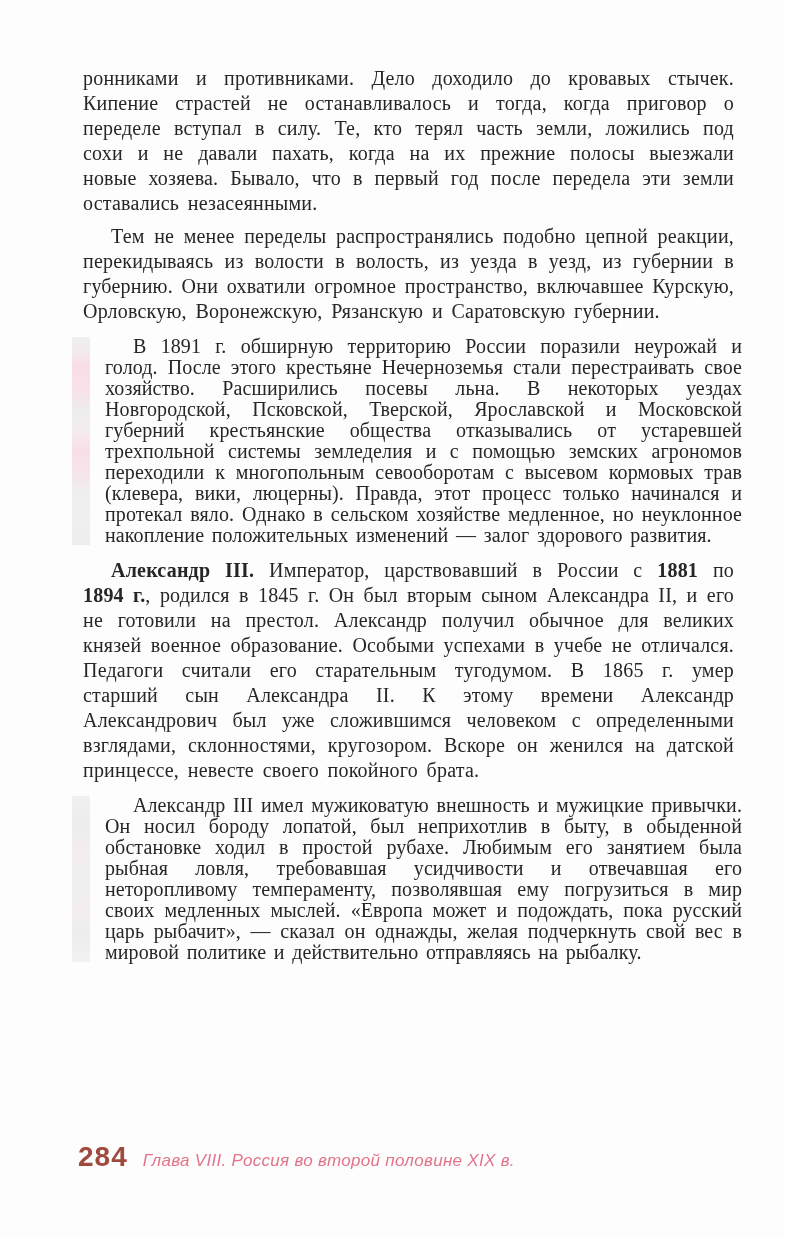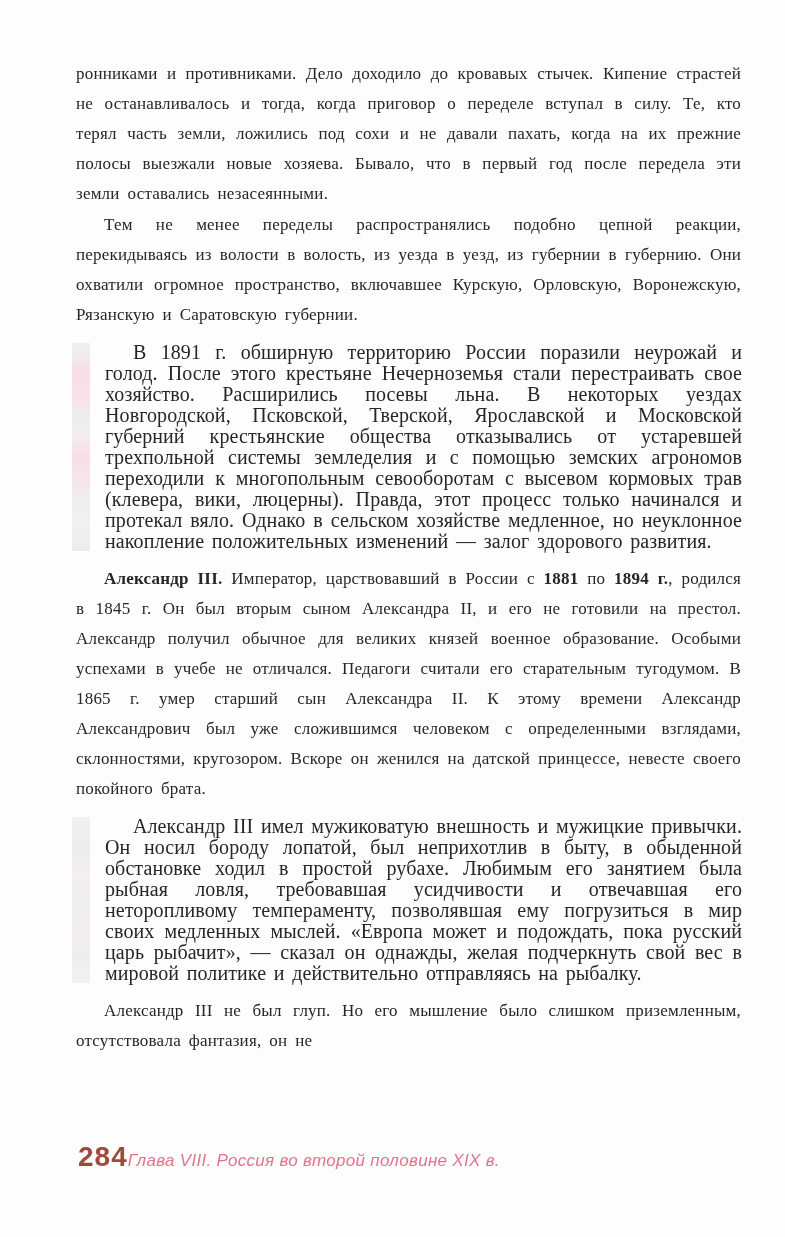--- a/index.html
+++ b/index.html
@@ -12,23 +12,23 @@
     color: #262626;
     overflow: hidden;
   }
   .text-column {
     position: absolute;
     left: 75px;
     top: 58px;
     width: 667px;
   }
   .para {
-    margin: 1px;
-    font-size: 17px;
-    line-height: 30px;
+    margin: 8px;
+    font-size: 20px;
+    line-height: 25px;
     text-align: justify;
     text-indent: 28px;
     letter-spacing: 0.2px;
     word-spacing: 3.5px;
     hyphens: auto;
     -webkit-hyphens: auto;
   }
   .para.no-indent { text-indent: 0; }
   .inset {
     position: relative;
@@ -62,20 +62,21 @@
     hyphens: auto;
     -webkit-hyphens: auto;
   }
   .bold { font-weight: bold; }
   .footer {
     position: absolute;
     left: 78px;
     top: 1141px;
     display: flex;
     align-items: baseline;
+    gap: 15px;
     white-space: nowrap;
   }
   .page-num {
     font-family: "Liberation Sans", sans-serif;
     font-weight: bold;
     font-size: 28px;
     letter-spacing: 1px;
     color: #9e4a3e;
   }
   .chapter {
@@ -101,21 +102,20 @@
       <p class="inset-text">В 1891 г. обширную территорию России поразили неурожай и голод. После этого крестьяне Нечерноземья стали перестраивать свое хозяйство. Расширились посевы льна. В некоторых уездах Новгородской, Псковской, Тверской, Ярославской и Московской губерний крестьянские общества отказывались от устаревшей трехпольной системы земледелия и с помощью земских агрономов переходили к многопольным севооборотам с высевом кормовых трав (клевера, вики, люцерны). Правда, этот процесс только начинался и протекал вяло. Однако в сельском хозяйстве медленное, но неуклонное накопление положительных изменений — залог здорового развития.</p>
     </section>
 
     <p class="para"><span class="bold">Александр III.</span><span> Император, царствовавший в России с </span><span class="bold">1881</span><span> по </span><span class="bold">1894 г.</span><span>, родился в 1845 г. Он был вторым сыном Александра II, и его не готовили на престол. Александр получил обычное для великих князей военное образование. Особыми успехами в учебе не отличался. Педагоги считали его старательным тугодумом. В 1865 г. умер старший сын Александра II. К этому времени Александр Александрович был уже сложившимся человеком с определенными взглядами, склонностями, кругозором. Вскоре он женился на датской принцессе, невесте своего покойного брата.</span></p>
 
     <section class="inset">
       <span class="inset-bar bar-2"></span>
       <p class="inset-text">Александр III имел мужиковатую внешность и мужицкие привычки. Он носил бороду лопатой, был неприхотлив в быту, в обыденной обстановке ходил в простой рубахе. Любимым его занятием была рыбная ловля, требовавшая усидчивости и отвечавшая его неторопливому темпераменту, позволявшая ему погрузиться в мир своих медленных мыслей. «Европа может и подождать, пока русский царь рыбачит», — сказал он однажды, желая подчеркнуть свой вес в мировой политике и действительно отправляясь на рыбалку.</p>
     </section>
 
-    <p class="para">Александр III не был глуп. Но его мышление было слишком приземленным, отсутствовала фантазия, он не</p>
 
   </main>
 
   <footer class="footer">
     <span class="page-num">284</span>
     <span class="chapter">Глава VIII. Россия во второй половине XIX в.</span>
   </footer>
 </div>
 
 </body></html>

